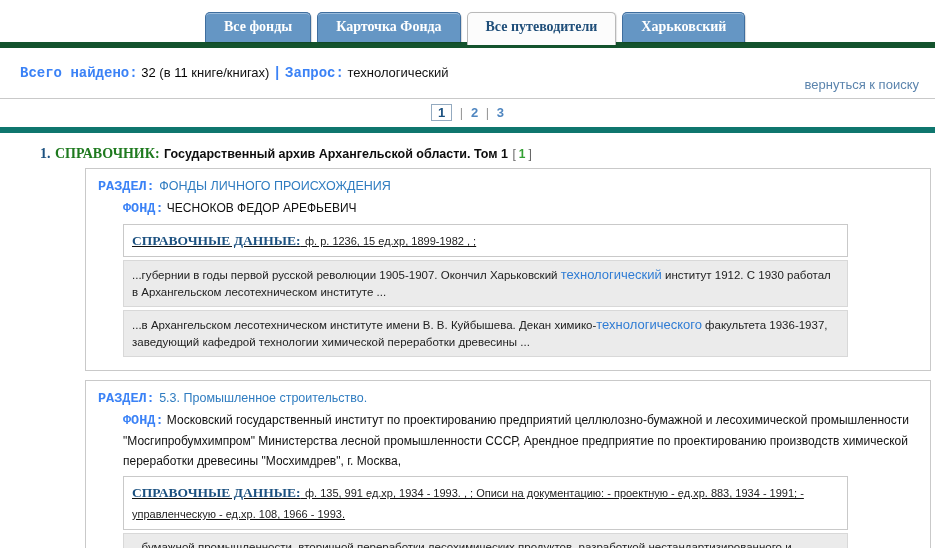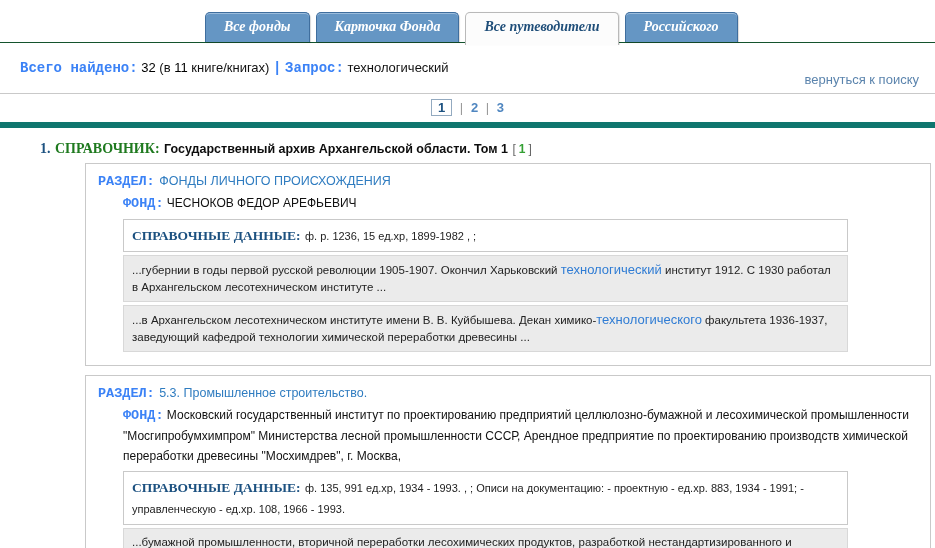--- a/index.html
+++ b/index.html
@@ -1,21 +1,21 @@
 <!DOCTYPE html>
 <html lang="ru"><head>
 <meta charset="utf-8">
 <style>
   html,body{margin:0;padding:0;}
   body{
     width:935px;height:548px;overflow:hidden;background:#fff;
     font-family:"Liberation Sans","DejaVu Sans",sans-serif;color:#111;
   }
   
-  .tabs-row{display:flex;align-items:flex-end;gap:6px;padding:12px 0 0 205px;border-bottom:1px solid #14532d;font-style:italic;}
+  .tabs-row{display:flex;align-items:flex-end;gap:6px;padding:12px 0 0 205px;border-bottom:6px solid #14532d;}
   .tab{
     font-family:"Liberation Serif","DejaVu Serif",serif;font-weight:bold;font-size:14px;
     color:#fff;background:#6596c4;border:1px solid #3f6e9e;border-bottom:none;
     border-radius:5px 5px 0 0;padding:6px 18px 7px;cursor:pointer;
     box-shadow:inset 0 1px 0 #9bbcdc, 1px 1px 1px rgba(0,0,0,.15);
   }
   .tab.active{
     background:#fcfcfc;color:#1f4e79;border-color:#b9b9b9;
     margin-bottom:-3px;padding-bottom:10px;box-shadow:1px 0 1px rgba(0,0,0,.1);
   }
@@ -39,35 +39,35 @@
   .r-title{font-weight:bold;font-size:12.5px;color:#0d0d0d;}
   .r-brk{color:#666;font-size:12px;}
   .r-cnt{color:#33a033;font-weight:bold;font-size:12px;margin:0 3px;cursor:pointer;}
   .r-box{border:1px solid #c9c9c9;margin:0 0 9px 45px;padding:6px 6px 10px 12px;background:#fff;}
   .razdel{margin:1px 0 4px;}
   .razdel .lbl-navy{font-size:13.5px;}
   .razdel-link{color:#2f7cc0;font-size:12.5px;text-decoration:none;cursor:pointer;}
   .fond-group{margin-left:25px;}
   .fond-p{margin:4px 0 5px;font-size:12px;line-height:20px;color:#111;width:790px;}
   .fond-p .lbl-navy{font-size:13.5px;}
-  .data-box{border:1px solid #c9c9c9;width:707px;padding:5px 8px;margin:2px 0 3px;background:#fff;line-height:19px;}
+  .data-box{border:1px solid #c9c9c9;width:707px;padding:5px 8px;margin:2px 0 3px;background:#fff;line-height:19px;text-decoration:underline;}
   .data-lbl{font-family:"Liberation Serif","DejaVu Serif",serif;font-weight:bold;color:#1c5180;font-size:13.5px;}
   .data-val{font-size:11px;color:#222;}
   .snippet{background:#ebebeb;border:1px solid #d8d8d8;width:707px;padding:5px 8px;margin:3px 0;
     font-size:11.5px;line-height:17px;color:#222;}
   .hl{color:#2f7cd4;font-size:13px;}
 </style>
 </head>
 <body>
 
 <div class="tabs-row">
   <div class="tab">Все фонды</div>
   <div class="tab">Карточка Фонда</div>
   <div class="tab active">Все путеводители</div>
-  <div class="tab">Российского</div>
+  <div class="tab">Харьковский</div>
 </div>
 
 <div class="header-row">
   <div>
     <span class="lbl-navy">Всего найдено:</span>
     <span class="hdr-num">32</span>
     <span>(в</span>
     <span class="hdr-num">11</span>
     <span>книге/книгах)</span>
     <span class="lbl-navy">|</span>

